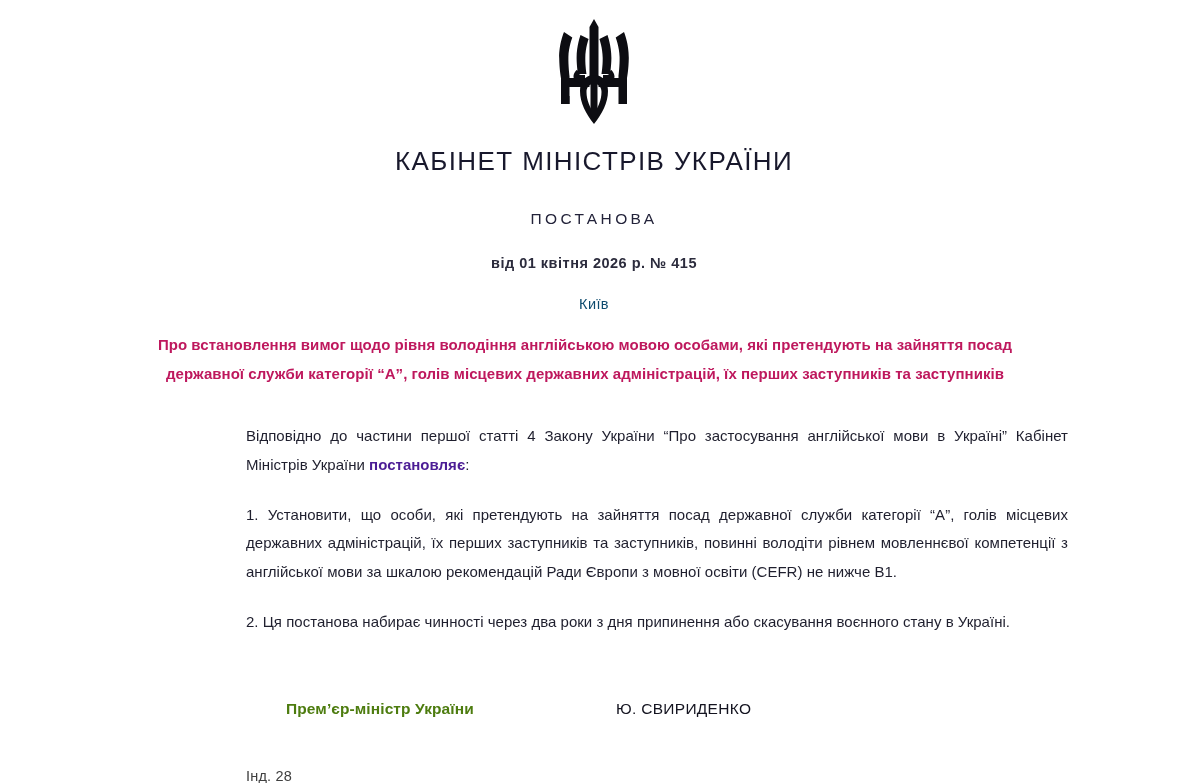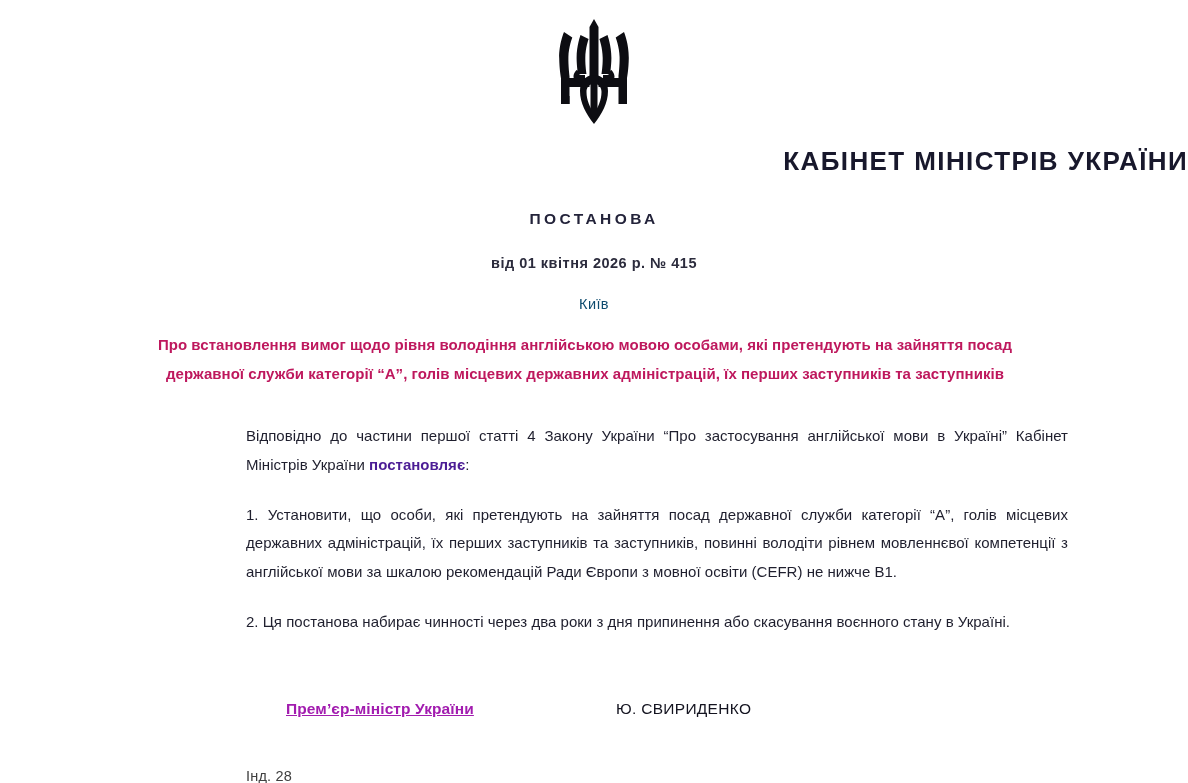--- a/index.html
+++ b/index.html
@@ -40,32 +40,31 @@
   
   .heading-block {
     position: absolute;
     top: 146px;
     left: 0;
     width: 1188px;
     text-align: center;
   }
   .org-title {
     font-size: 26px;
-    font-weight: 700;
+    font-weight: 400;
     letter-spacing: 1.4px;
     color: #18182c;
     line-height: 1.2;
     margin: 0;
-    text-align: right;
   }
   .doc-type {
     margin: 0;
     padding-top: 33px;
     font-size: 15.5px;
-    font-weight: 700;
+    font-weight: 400;
     letter-spacing: 3.4px;
     color: #23233a;
   }
   .doc-meta {
     margin: 0;
     padding-top: 27px;
     font-size: 14.5px;
     font-weight: 700;
     letter-spacing: 0.5px;
     color: #2c2c3d;
@@ -121,24 +120,23 @@
     position: absolute;
     top: 700px;
     left: 286px;
     width: 560px;
     display: flex;
     align-items: baseline;
   }
   .sign-role {
     font-size: 15.5px;
     font-weight: 700;
-    color: #a21caf;
+    color: #4d7c0f;
     letter-spacing: 0.1px;
     width: 330px;
-    text-decoration: underline;
   }
   .sign-name {
     font-size: 15.5px;
     font-weight: 400;
     color: #13131f;
     letter-spacing: 0.3px;
     white-space: nowrap;
   }
 
   .index-line {

